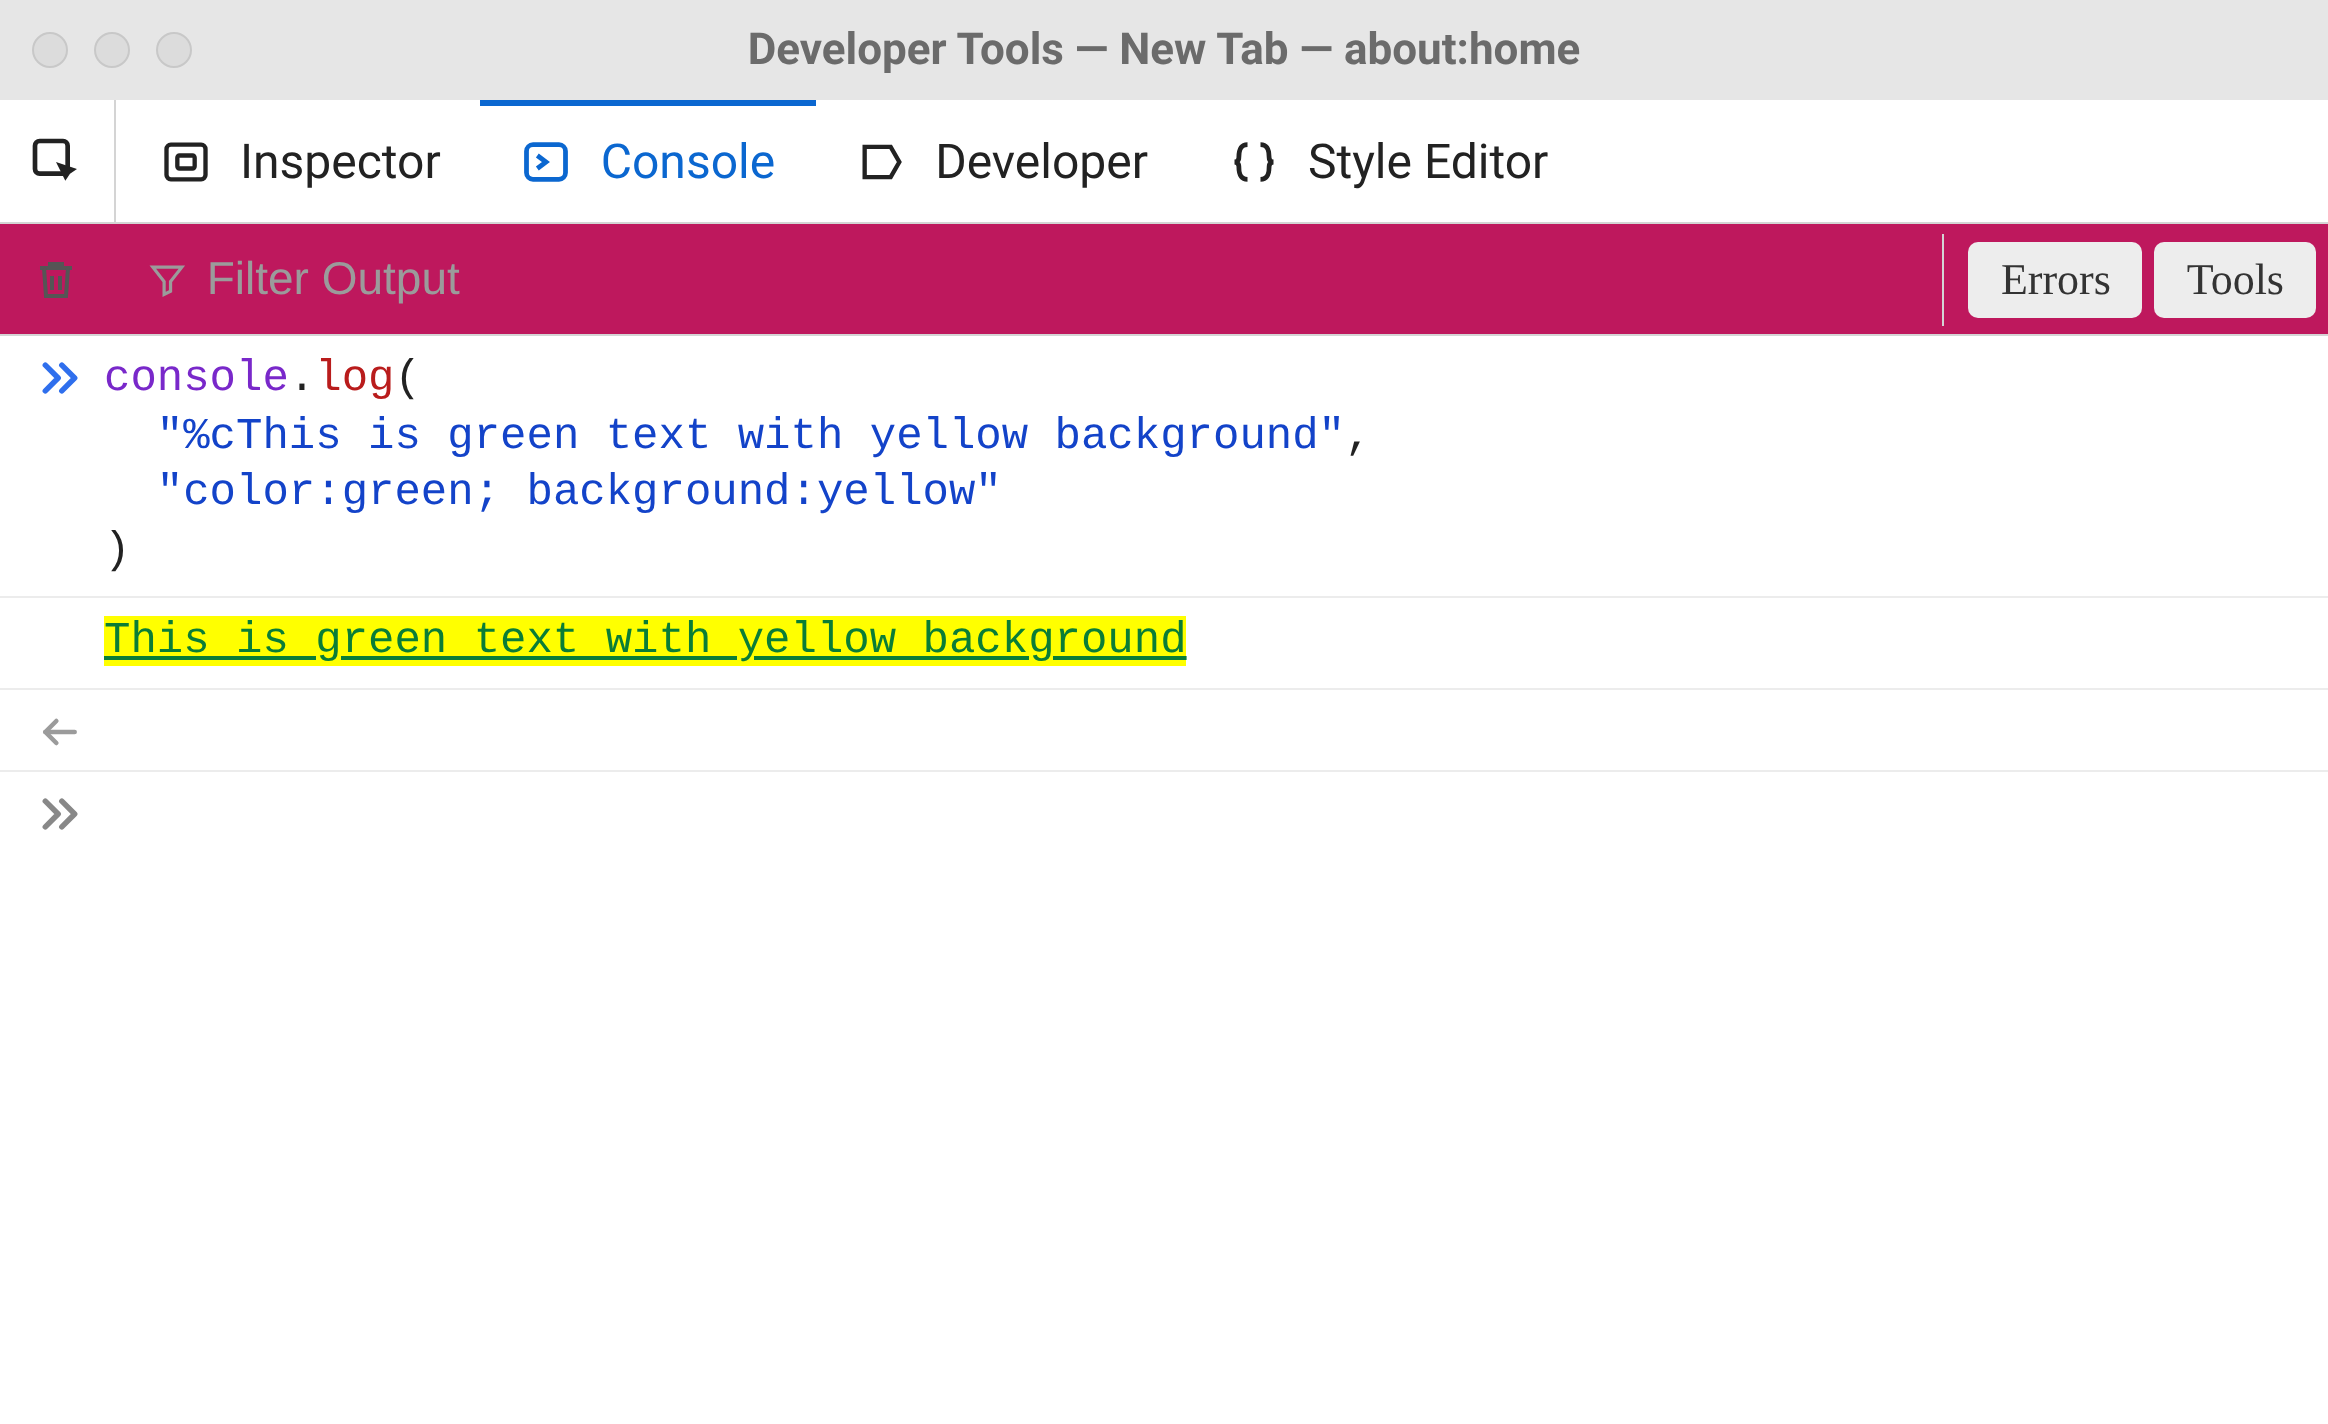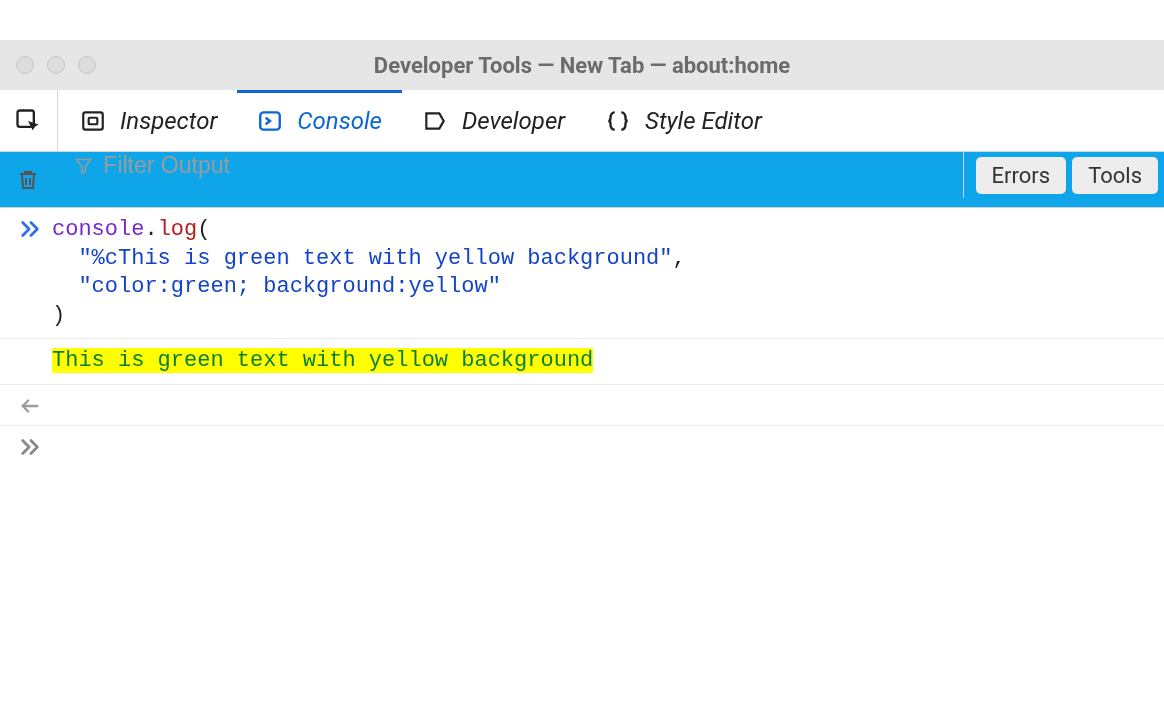--- a/index.html
+++ b/index.html
@@ -12,21 +12,20 @@
     }
 
     
     .titlebar {
       height: 50px;
       background: #e6e6e6;
       display: flex;
       align-items: center;
       padding: 0 16px;
       position: relative;
-      margin-top: 40px;
     }
     .traffic-lights {
       display: flex;
       gap: 13px;
     }
     .traffic-light {
       width: 18px;
       height: 18px;
       border-radius: 50%;
       background: #dcdcdc;
@@ -44,21 +43,20 @@
       text-align: center;
     }
 
     
     .tabs-bar {
       height: 62px;
       background: #ffffff;
       border-bottom: 1px solid #d4d4d4;
       display: flex;
       align-items: stretch;
-      font-style: italic;
     }
     .pick-button {
       width: 55px;
       display: flex;
       align-items: center;
       justify-content: center;
       color: #222;
     }
     .vsep {
       width: 1px;
@@ -85,24 +83,24 @@
       height: 26px;
       align-items: center;
       justify-content: center;
       flex-shrink: 0;
     }
     .tab.active .t-icon { color: #0b67d0; }
 
     
     .filter-bar {
       height: 56px;
-      background: #0ea5e9;
+      background: #be185d;
       border-bottom: 1px solid #d4d4d4;
       display: flex;
-      align-items: flex-start;
+      align-items: center;
     }
     .trash-btn {
       width: 55px;
       height: 100%;
       display: flex;
       align-items: center;
       justify-content: center;
       color: #555;
     }
     .filter-input {
@@ -134,20 +132,21 @@
       background: #d4d4d4;
       margin-right: 6px;
     }
     .toggle-btn {
       background: #ededed;
       border-radius: 5px;
       padding: 6px 16px;
       font-size: 22px;
       color: #333;
       cursor: pointer;
+      font-family: Liberation Serif, serif;
     }
 
     
     .console {
       font-family: Menlo, Consolas, "Courier New", monospace;
       font-size: 22px;
     }
     .row {
       display: flex;
       align-items: flex-start;
@@ -174,20 +173,21 @@
     
     .c-obj { color: #7928ca; }
     .c-fn  { color: #b91c1c; }
     .c-str { color: #1343c9; }
     .c-punc{ color: #222; }
 
     .styled-output {
       color: #0a7d36;
       background: #ffff00;
       padding: 0;
+      text-decoration: underline;
     }
 
     .undef { color: #7a7a7a; }
   </style>
 </head>
 <body>
 
 <div class="titlebar">
   <div class="traffic-lights">
     <div class="traffic-light"></div>

